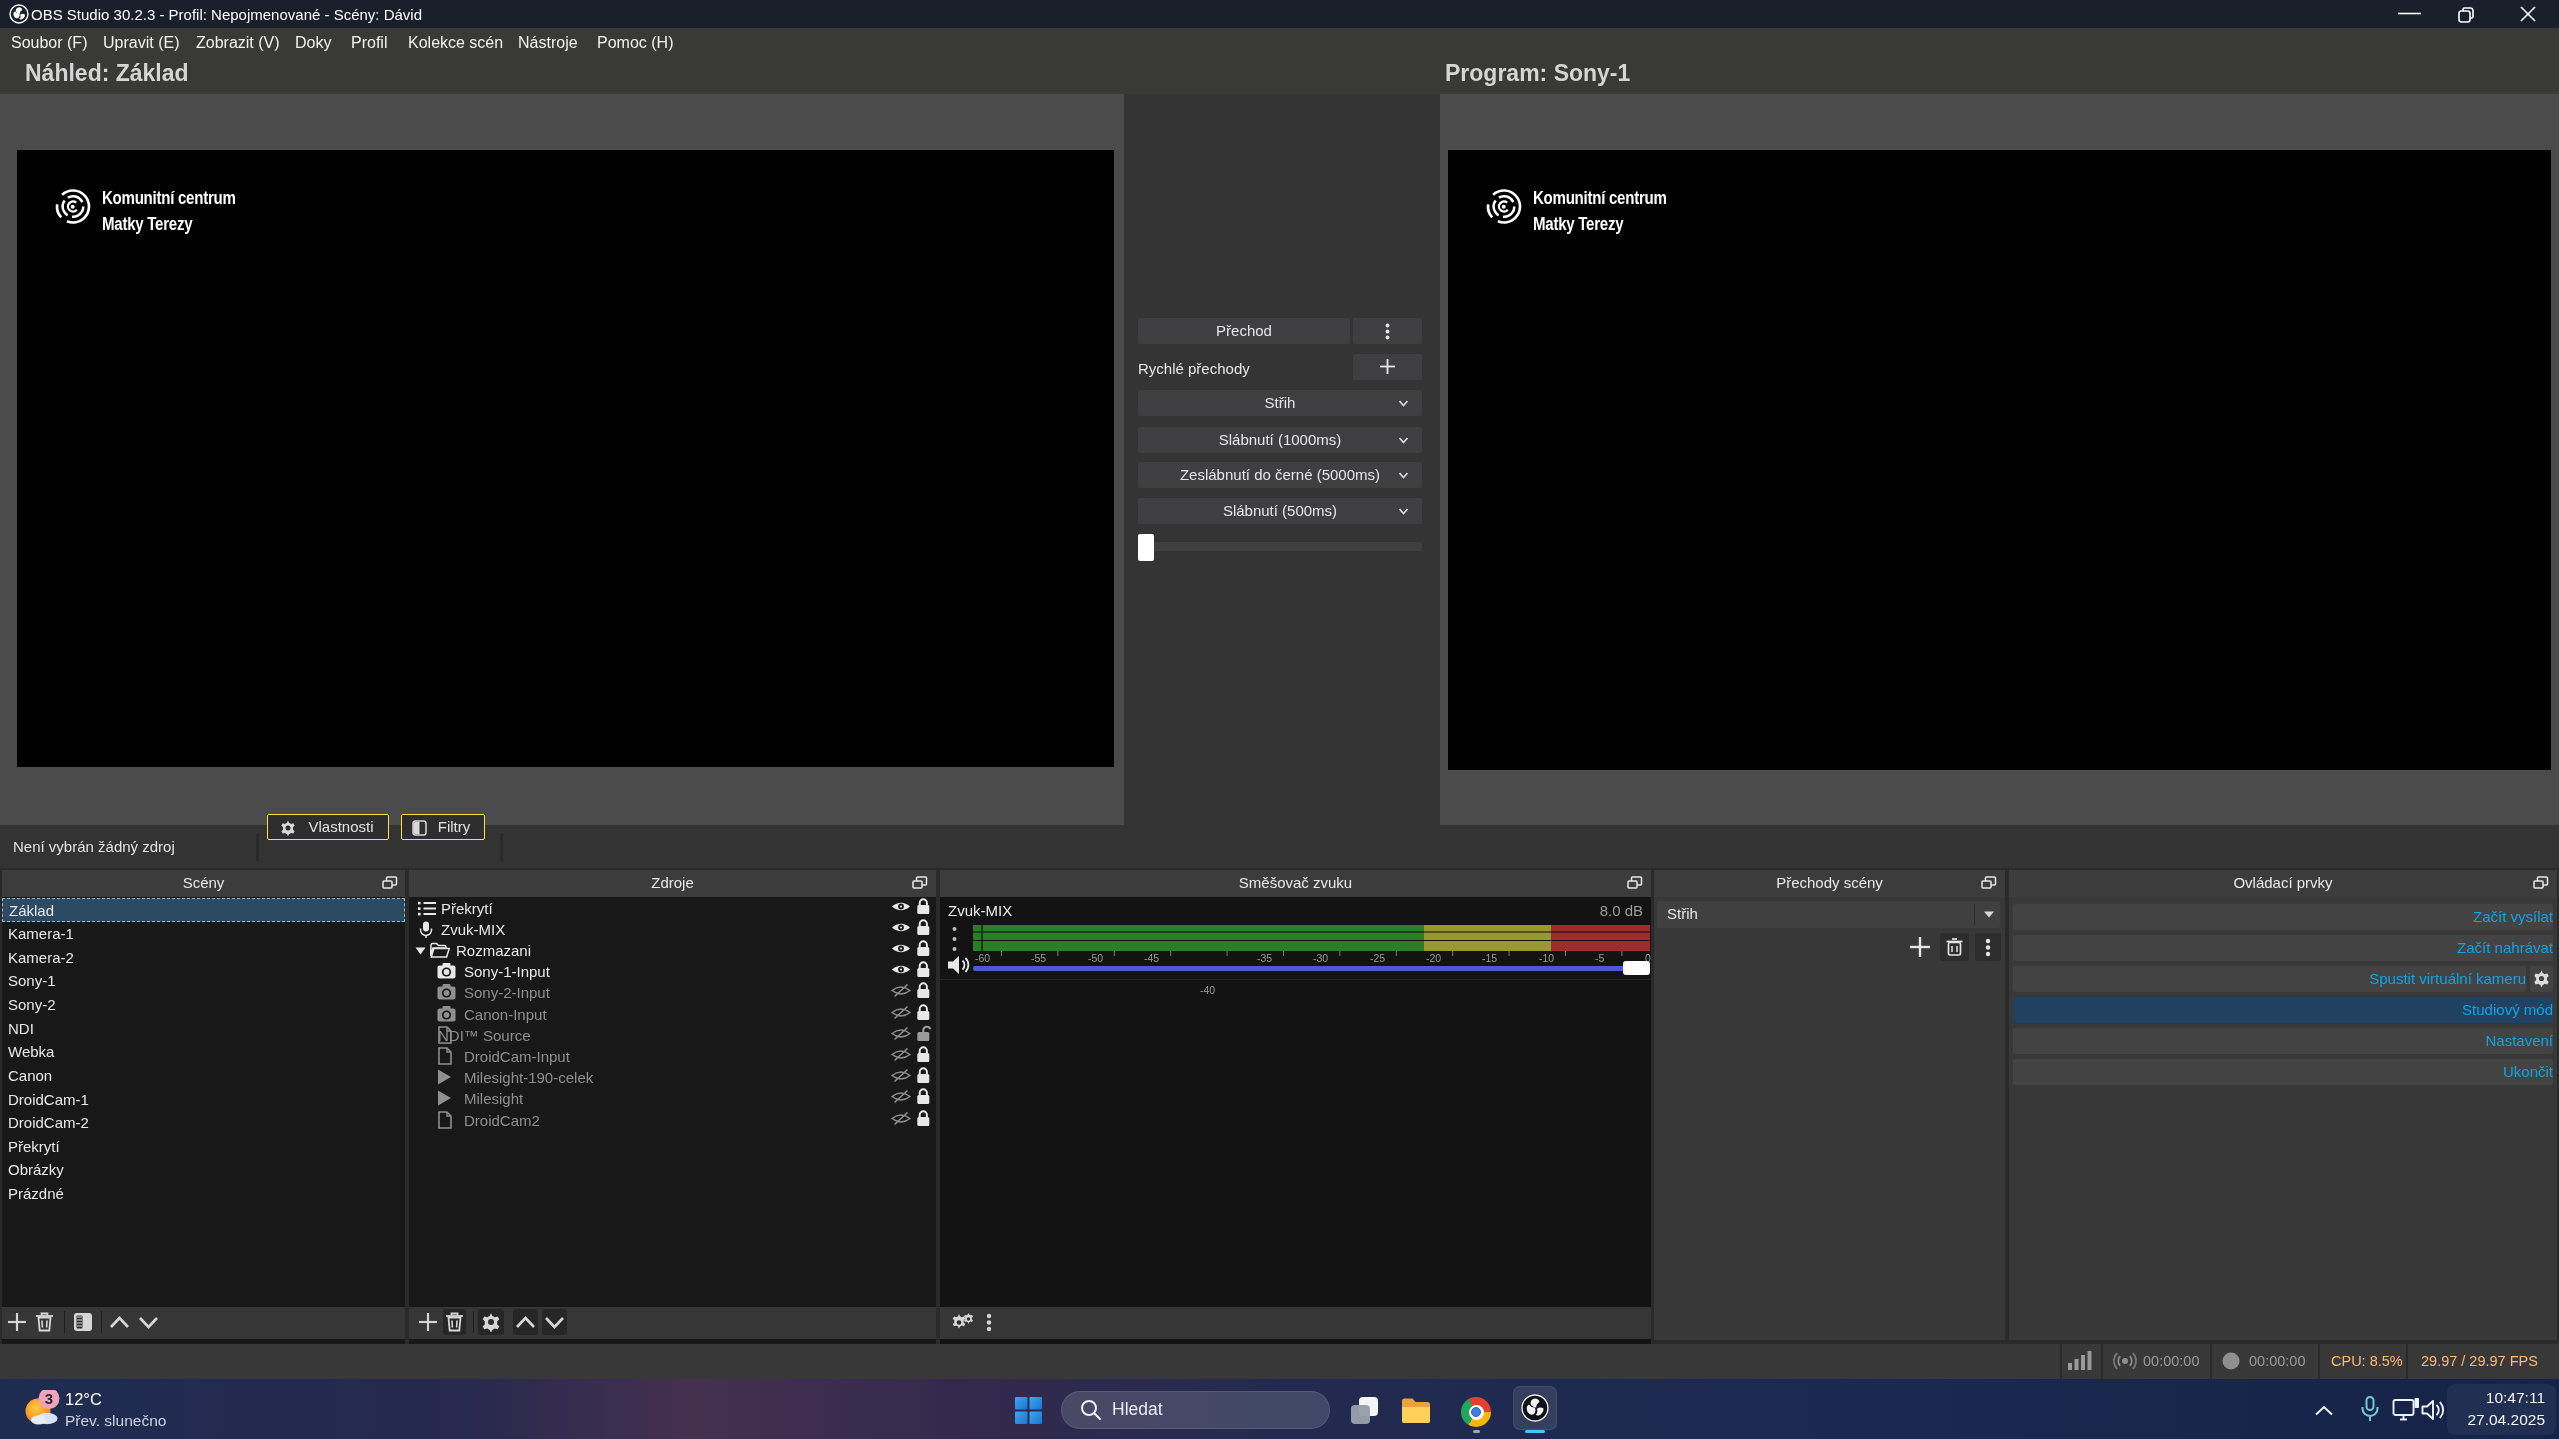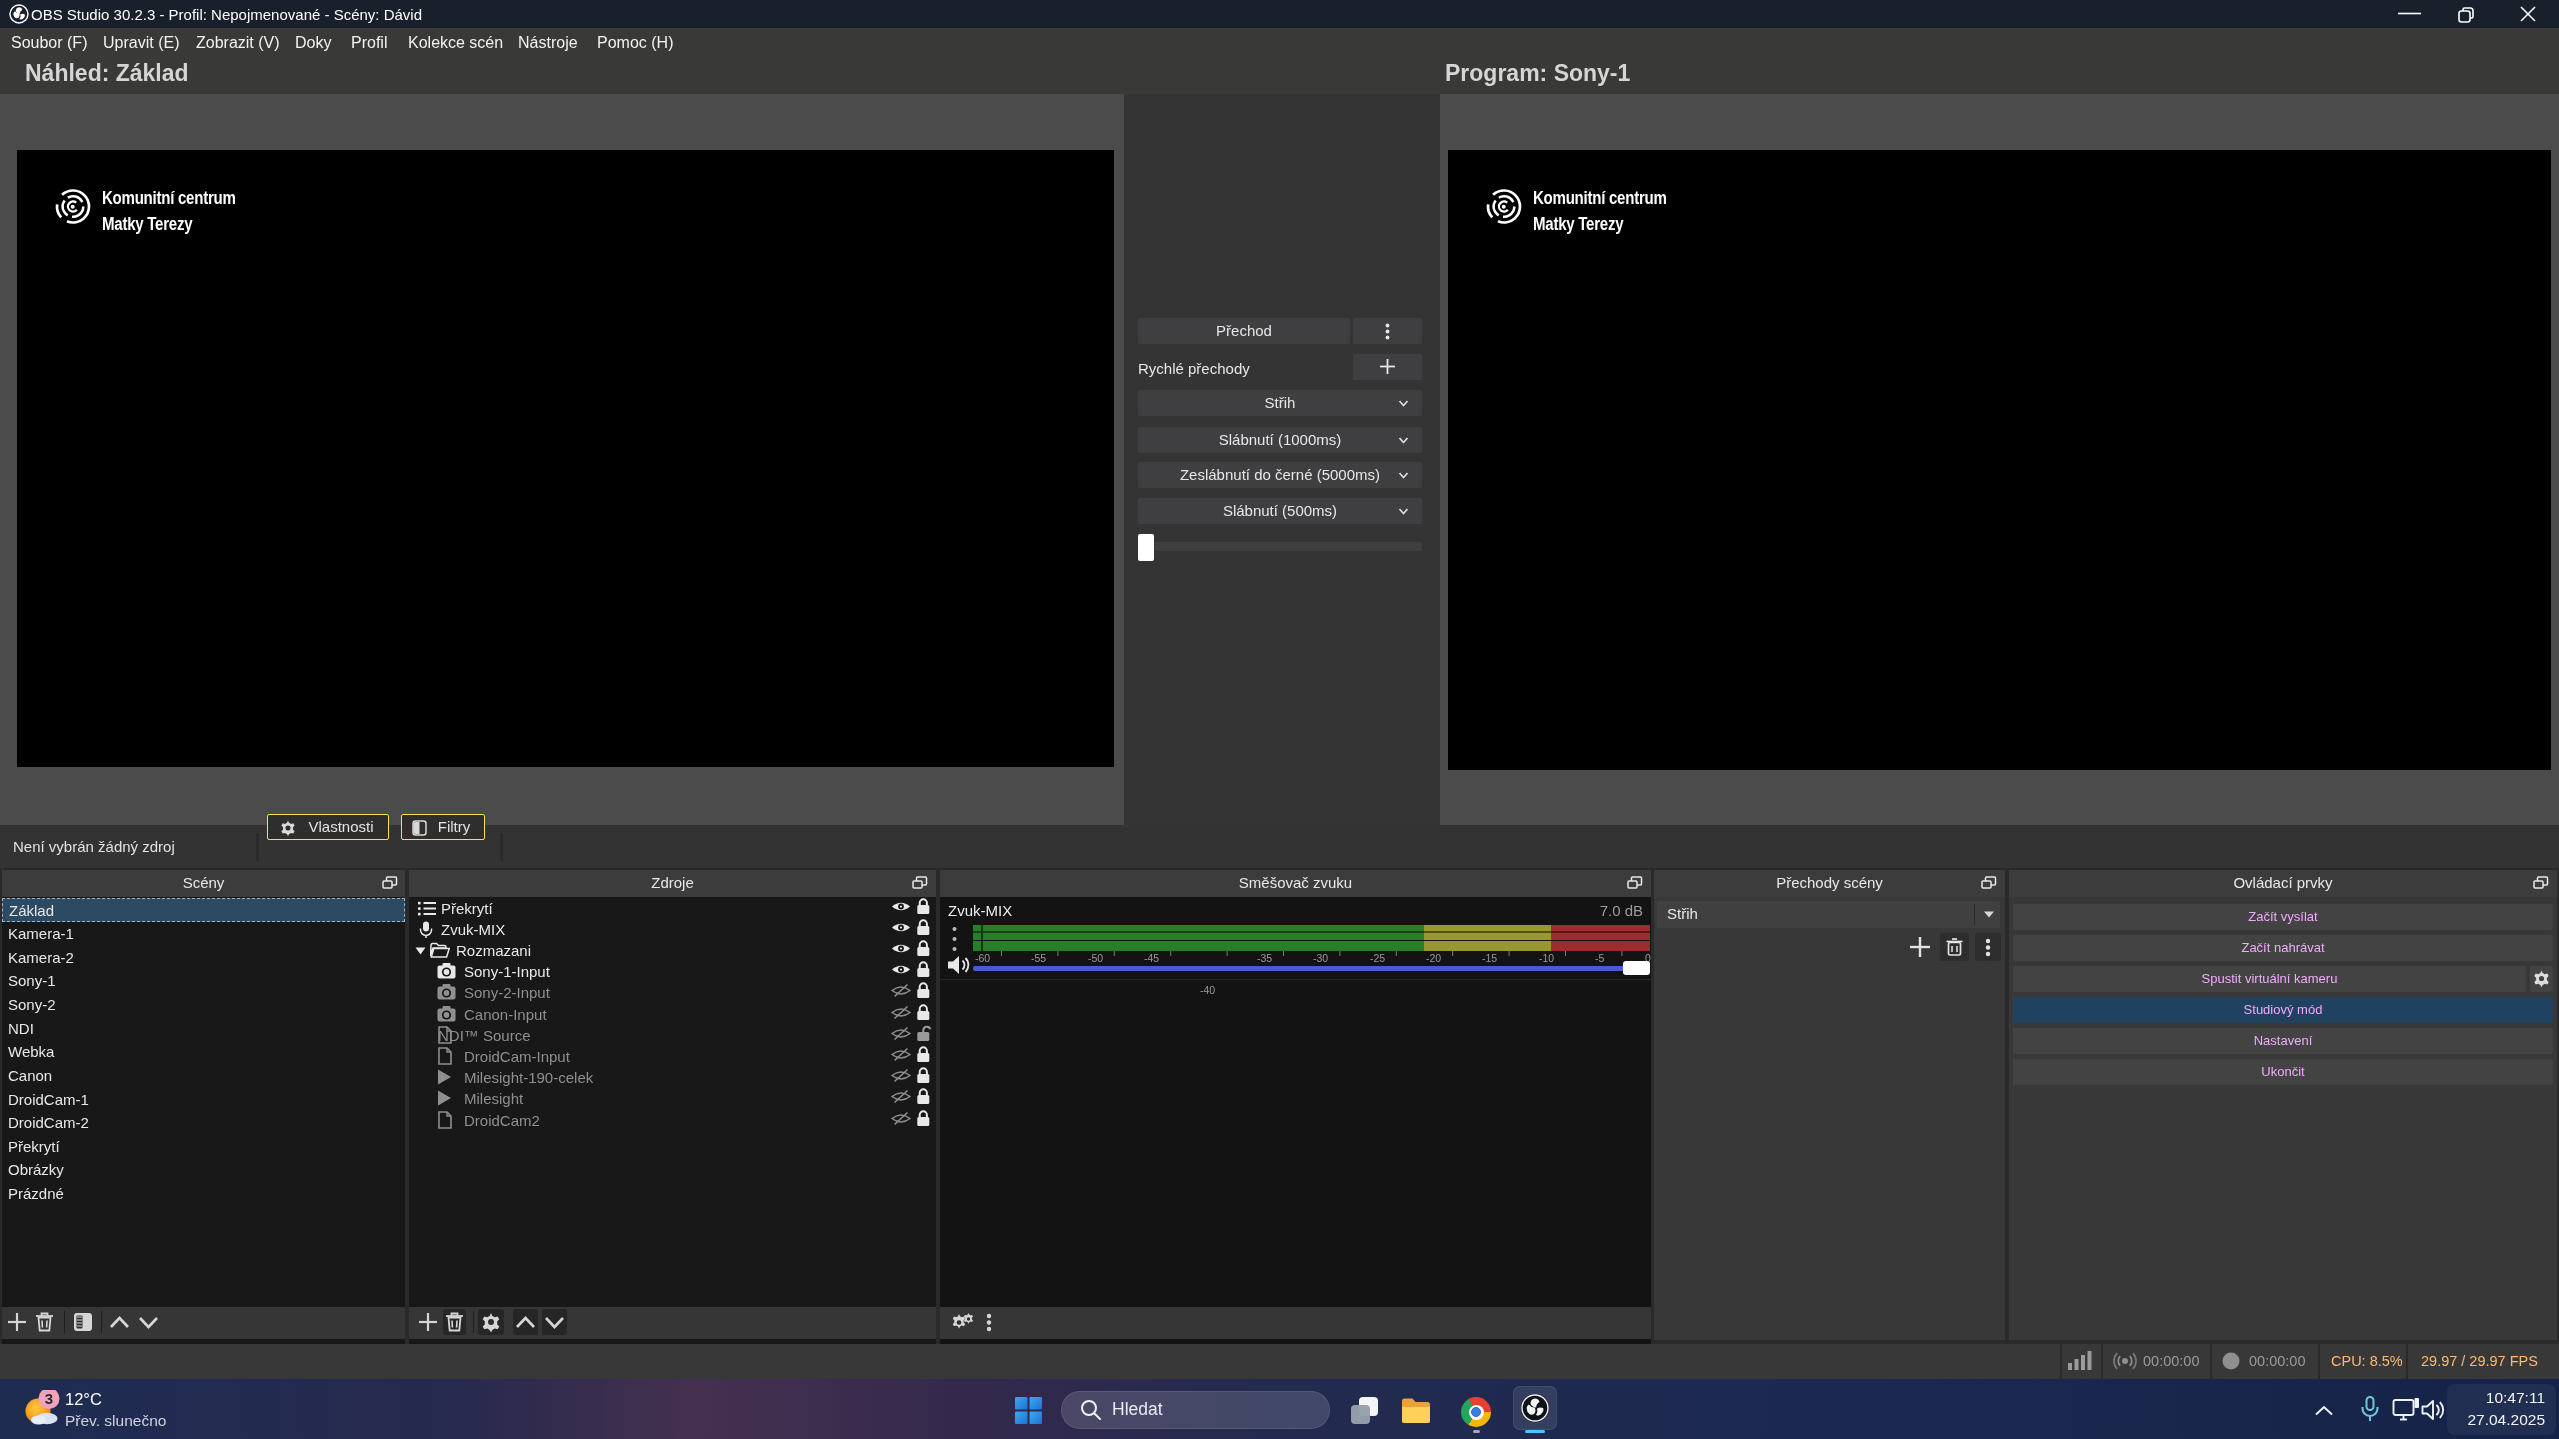--- a/index.html
+++ b/index.html
@@ -49,21 +49,21 @@
 
   .scrow { position:absolute; width:100%; height:24px; color:#e8e8e8; font-size:15px; line-height:23px; }
   .srcrow { position:absolute; color:#e8e8e8; font-size:15px; height:21px; line-height:21px; }
   .dim { color:#8f8f8f; }
 
   
   #statusbar { left:0; top:1344px; width:2559px; height:35px; background:#383838; }
   .st-txt { position:absolute; font-size:14.5px; color:#fdba74; }
   .st-sep { position:absolute; top:1344px; width:2px; height:35px; background:#2a2a2a; }
   .cbtn { position:absolute; left:4px; width:540px; height:26px; background:#434343; border-radius:2px;
-     color:#f0abfc; font-size:13px; text-align:center; line-height:25px; }
+     color:#0ea5e9; font-size:15px; text-align:right; line-height:25px; }
 
   
   #taskbar { left:0; top:1379px; width:2559px; height:60px;
      background:linear-gradient(90deg,#1e2c52 0%,#27294e 18%,#45304f 27%,#33294d 38%,#232a4f 50%,#1c2950 68%,#152349 100%); }
 </style>
 </head>
 <body>
 <div id="root">
   <div class="abs" id="titlebar"></div>
   <svg class="abs" style="left:9px; top:4px;" width="20" height="20" viewBox="0 0 20 20">
@@ -361,21 +361,21 @@
       <use href="#eyeoff" x="2" y="173"></use>
         <use href="#lockc" x="27" y="171"></use>
       <use href="#eyeoff" x="2" y="194"></use>
         <use href="#lockc" x="27" y="192"></use>
       <use href="#eyeoff" x="2" y="216"></use>
         <use href="#lockc" x="27" y="214"></use>
     </svg>
   </div>
   <div class="listbody" id="mixer" style="left:940px; width:711px; background:#131313;">
     <div style="position:absolute; left:8px; top:5px; font-size:15px; color:#ededed;">Zvuk-MIX</div>
-    <div style="position:absolute; right:8px; top:5px; font-size:15px; color:#9b9b9b;">7.0 dB</div>
+    <div style="position:absolute; right:8px; top:5px; font-size:15px; color:#9b9b9b;">8.0 dB</div>
     <svg style="position:absolute; left:12px; top:29px;" width="5" height="28" viewBox="0 0 5 28">
       <circle cx="2.5" cy="3" r="2" fill="#bdbdbd"></circle>
         <circle cx="2.5" cy="13" r="2" fill="#bdbdbd"></circle>
         <circle cx="2.5" cy="23" r="2" fill="#bdbdbd"></circle>
     </svg>
 
     <div style="position:absolute; left:33px; top:28px; width:677px; height:15px; background:#1a1a1a;">
       <div style="position:absolute; left:0; top:0; width:451px; height:100%; background:#2a7e2a;"></div>
       <div style="position:absolute; left:451px; top:0; width:127px; height:100%; background:#98982f;"></div>
       <div style="position:absolute; left:578px; top:0; width:99px; height:100%; background:#9e2c2c;"></div>

